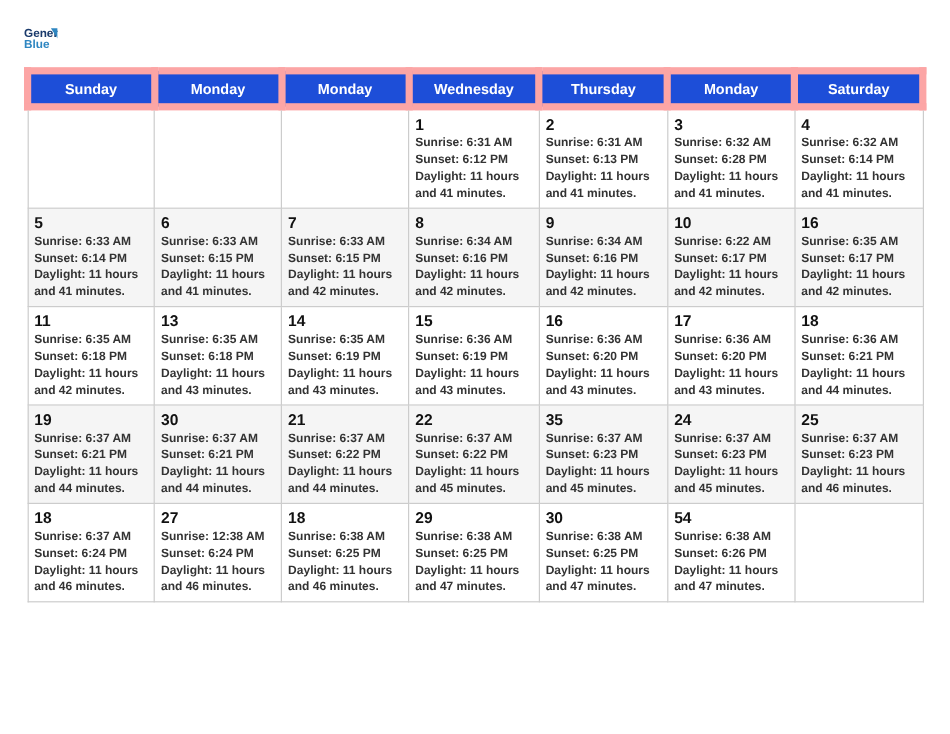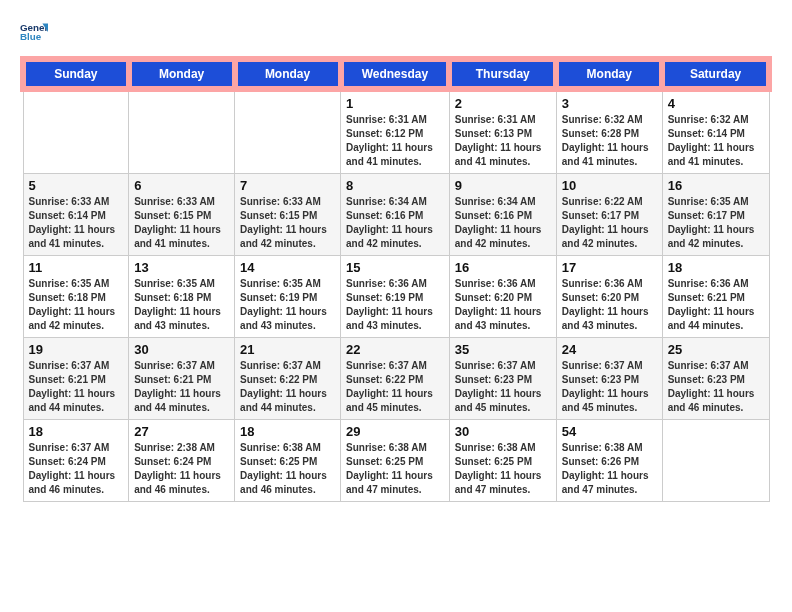--- a/index.html
+++ b/index.html
@@ -310,21 +310,21 @@
         <tr>
           <td>
             <span class="day-num">18</span>
             <div class="day-info">Sunrise: 6:37 AM
 Sunset: 6:24 PM
 Daylight: 11 hours
 and 46 minutes.</div>
           </td>
           <td>
             <span class="day-num">27</span>
-            <div class="day-info">Sunrise: 2:38 AM
+            <div class="day-info">Sunrise: 12:38 AM
 Sunset: 6:24 PM
 Daylight: 11 hours
 and 46 minutes.</div>
           </td>
           <td>
             <span class="day-num">18</span>
             <div class="day-info">Sunrise: 6:38 AM
 Sunset: 6:25 PM
 Daylight: 11 hours
 and 46 minutes.</div>

